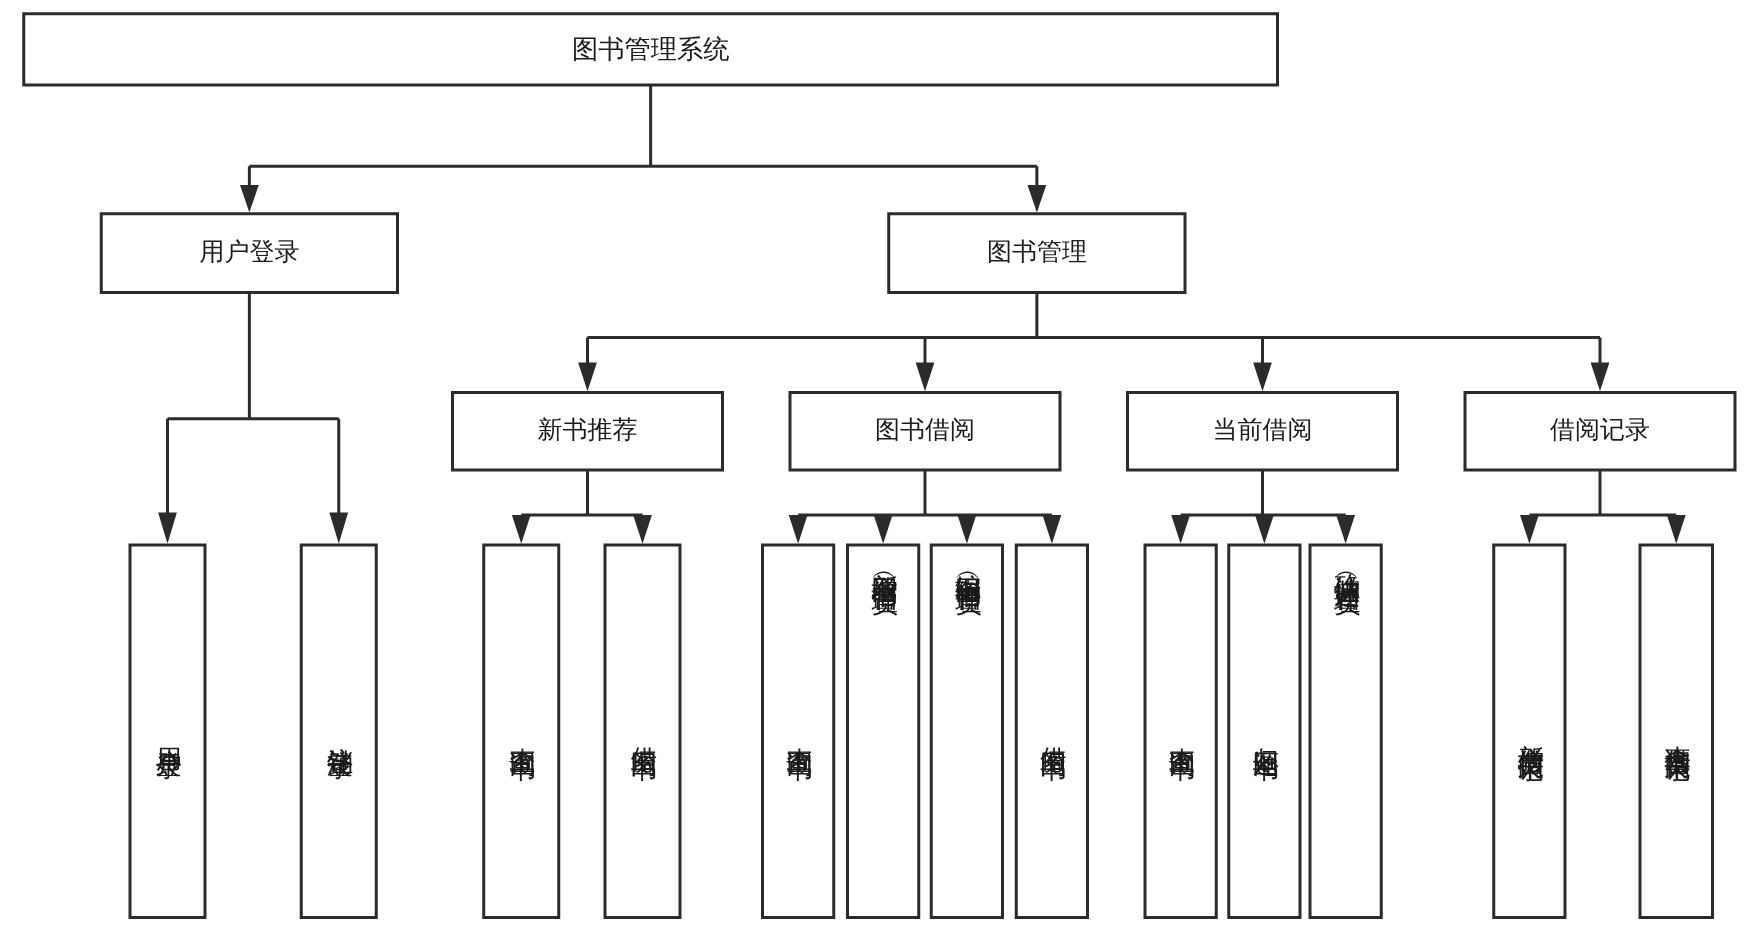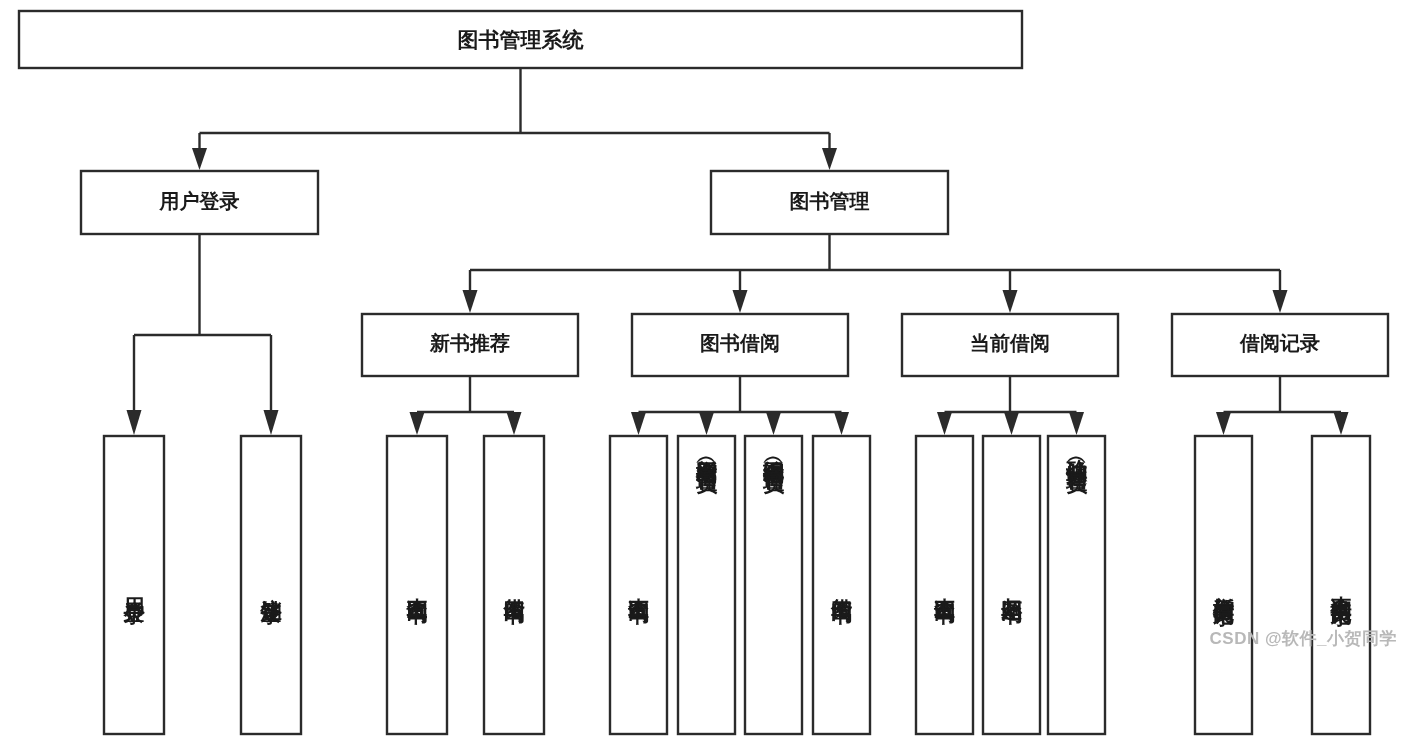--- a/index.html
+++ b/index.html
@@ -11,21 +11,20 @@
     width: 1405px;
     height: 747px;
     font-family: "Liberation Sans", "DejaVu Sans", sans-serif;
     overflow: hidden;
   }
   #diagram-root {
     position: relative;
     width: 1405px;
     height: 654px;
     background: #ffffff;
-    font-weight: bold;
   }
   svg.diagram-canvas {
     position: absolute;
     left: 0;
     top: 0;
     width: 1405px;
     height: 747px;
     display: block;
   }
   .node-box {
@@ -231,15 +230,14 @@
   <div class="vert-label-wrap" style="left:1048px; top:436px; width:57px; height:298px; align-items:flex-start;">
     <span class="vert-label" style="margin-top:6px;">确认归还（管理员）</span>
   </div>
   <div class="vert-label-wrap" style="left:1195px; top:436px; width:57px; height:298px;">
     <span class="vert-label">新增借阅记录</span>
   </div>
   <div class="vert-label-wrap" style="left:1312px; top:436px; width:58px; height:298px;">
     <span class="vert-label">查询借阅记录</span>
   </div>
 
-  <div class="watermark">CSDN @软件_小贺同学</div>
 
 </div>
 
 </body></html>

